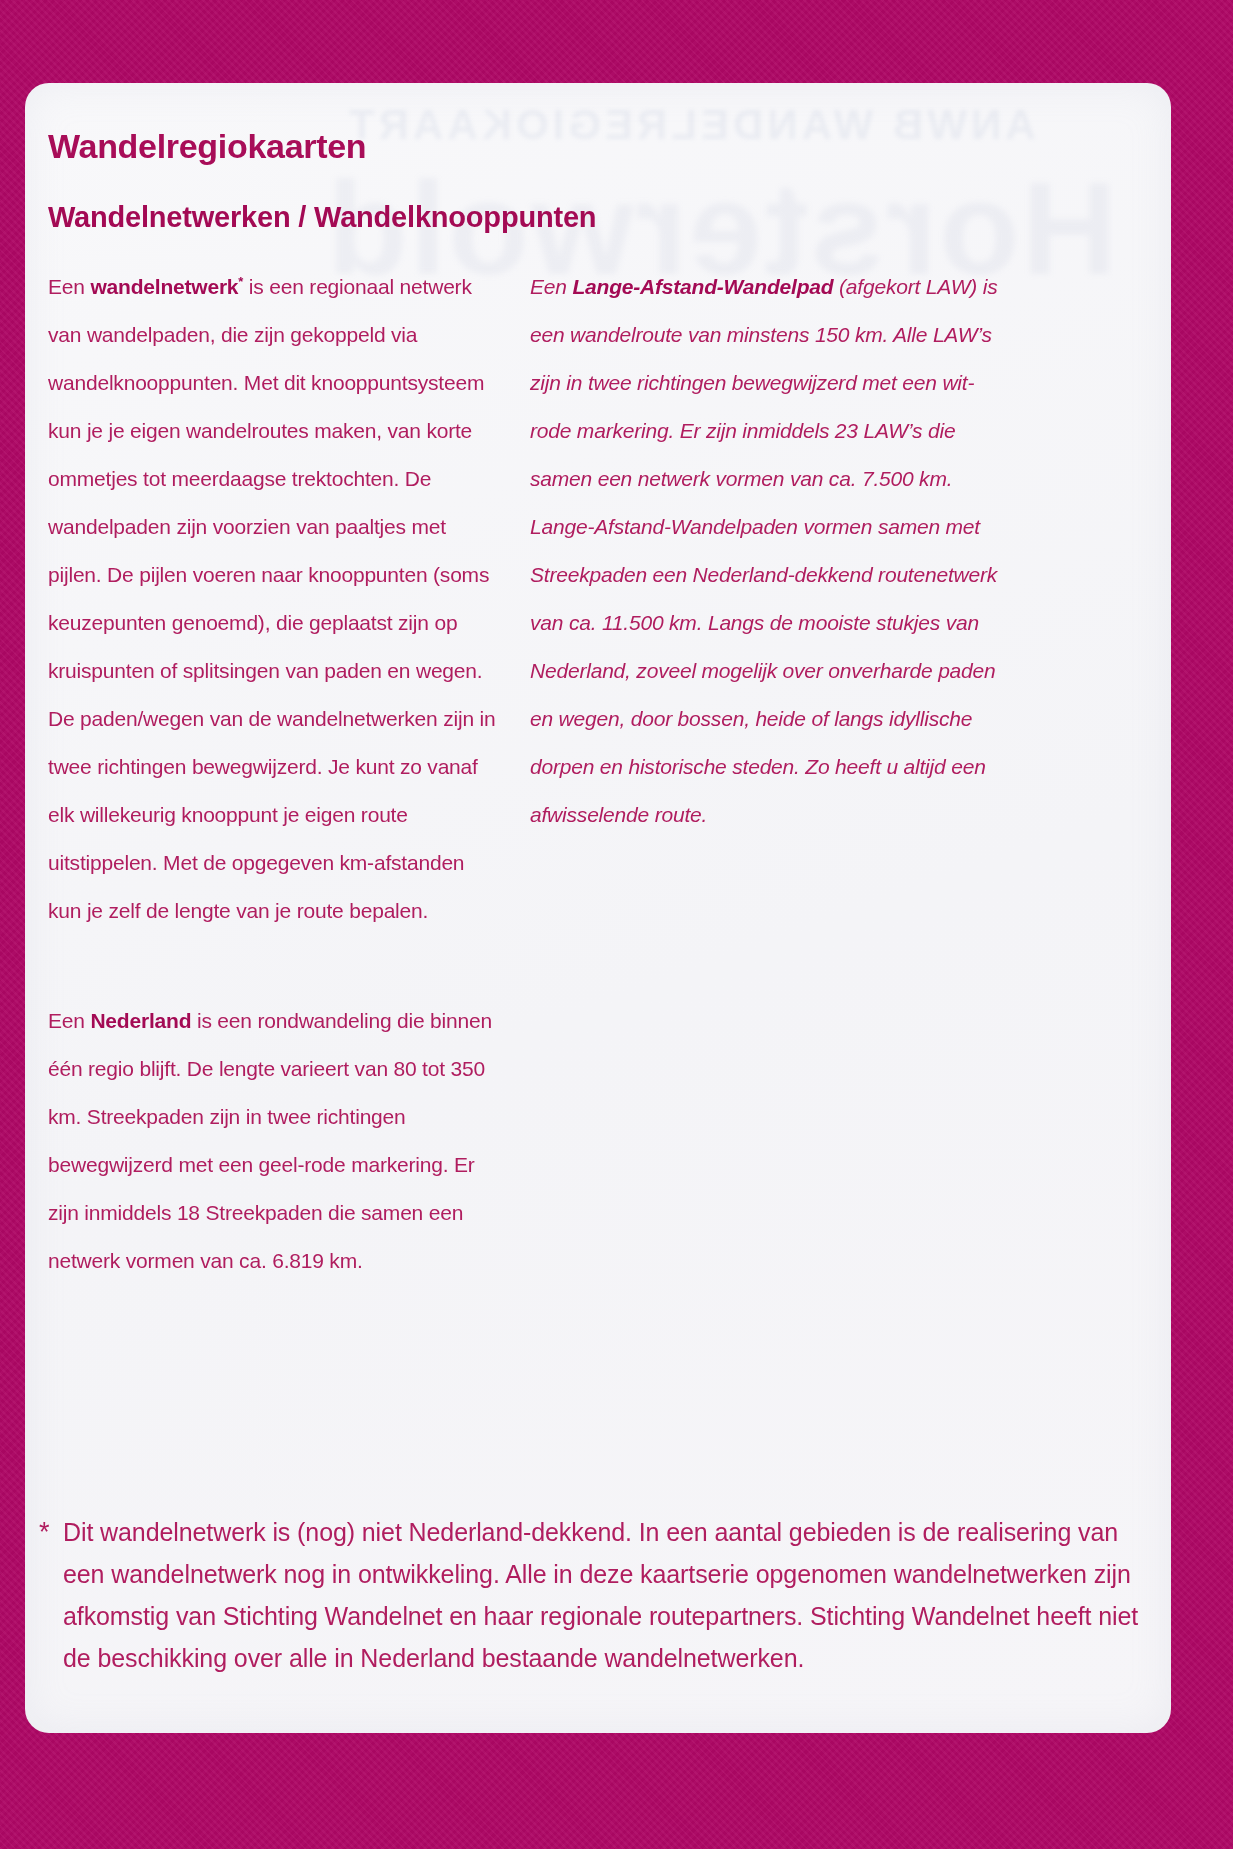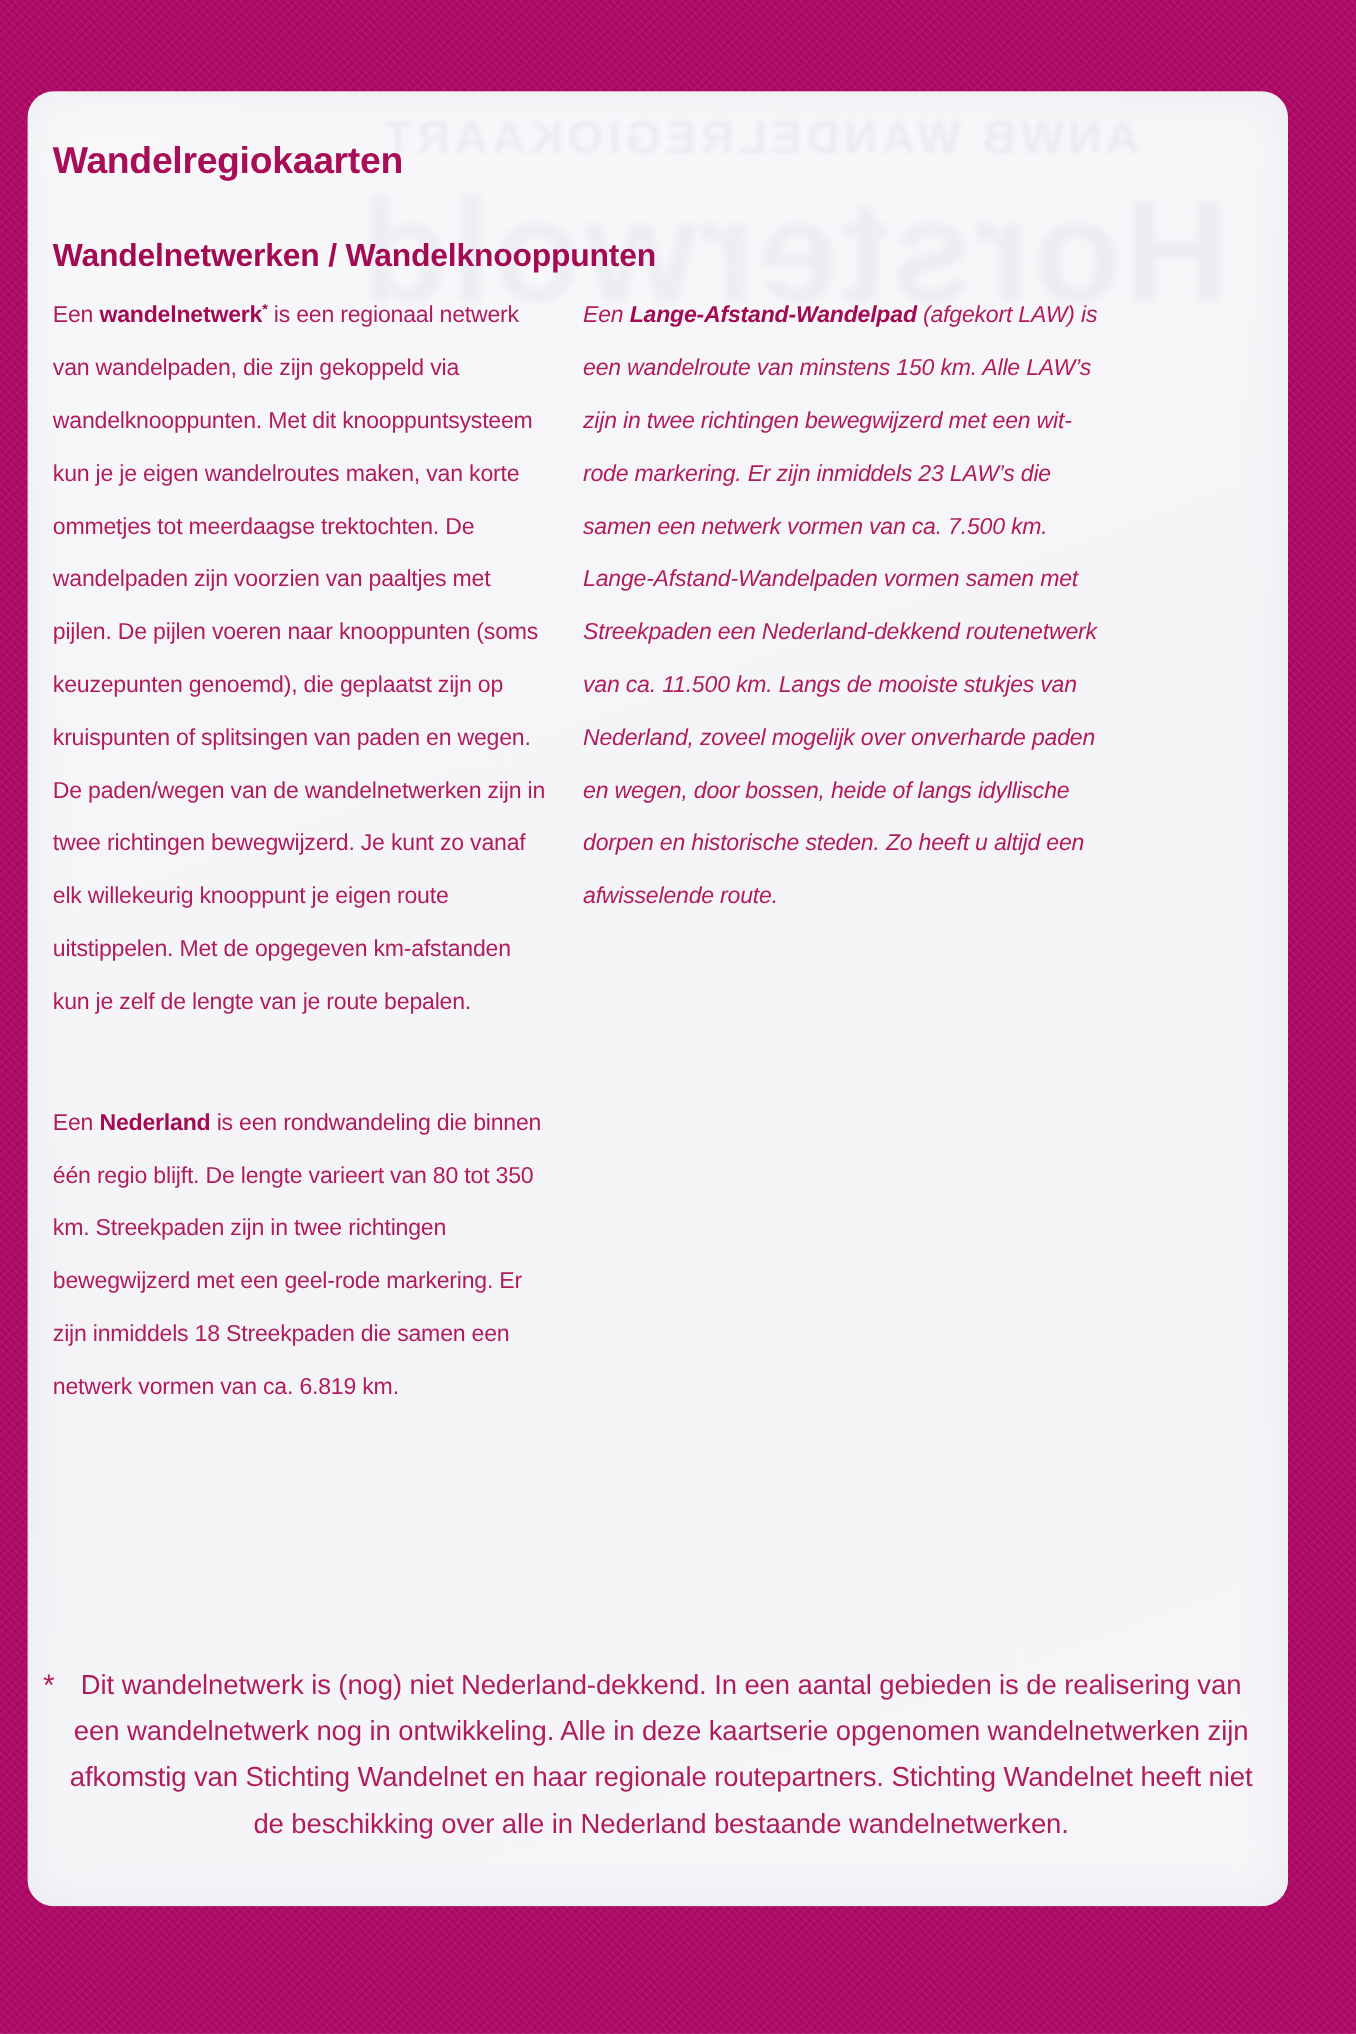--- a/index.html
+++ b/index.html
@@ -44,21 +44,21 @@
     left: 23px; top: 44px;
     font-size: 34px;
     font-weight: bold;
     letter-spacing: -0.3px;
     color: #a80d58;
     margin: 0;
   }
 
   .subtitle {
     position: absolute;
-    left: 23px; top: 134px;
+    left: 23px; top: 118px;
     font-size: 29px;
     font-weight: bold;
     letter-spacing: -0.2px;
     color: #a30a54;
     margin: 0;
   }
 
   .column {
     position: absolute;
     top: 180px;
@@ -86,21 +86,21 @@
     display: flex;
     color: #b01d5f;
     font-size: 25px;
     line-height: 42px;
     letter-spacing: -0.1px;
   }
   .footnote-marker {
     flex: 0 0 24px;
     font-size: 27px;
   }
-  .footnote-text { flex: 1; text-align: center; }
+  .footnote-text { flex: 1; }
 </style>
 </head>
 <body>
 
 <div class="card">
 
   <div class="ghost ghost-top">ANWB WANDELREGIOKAART</div>
   <div class="ghost ghost-title">Horsterwold</div>
 
   <h1 class="title">Wandelregiokaarten</h1>

